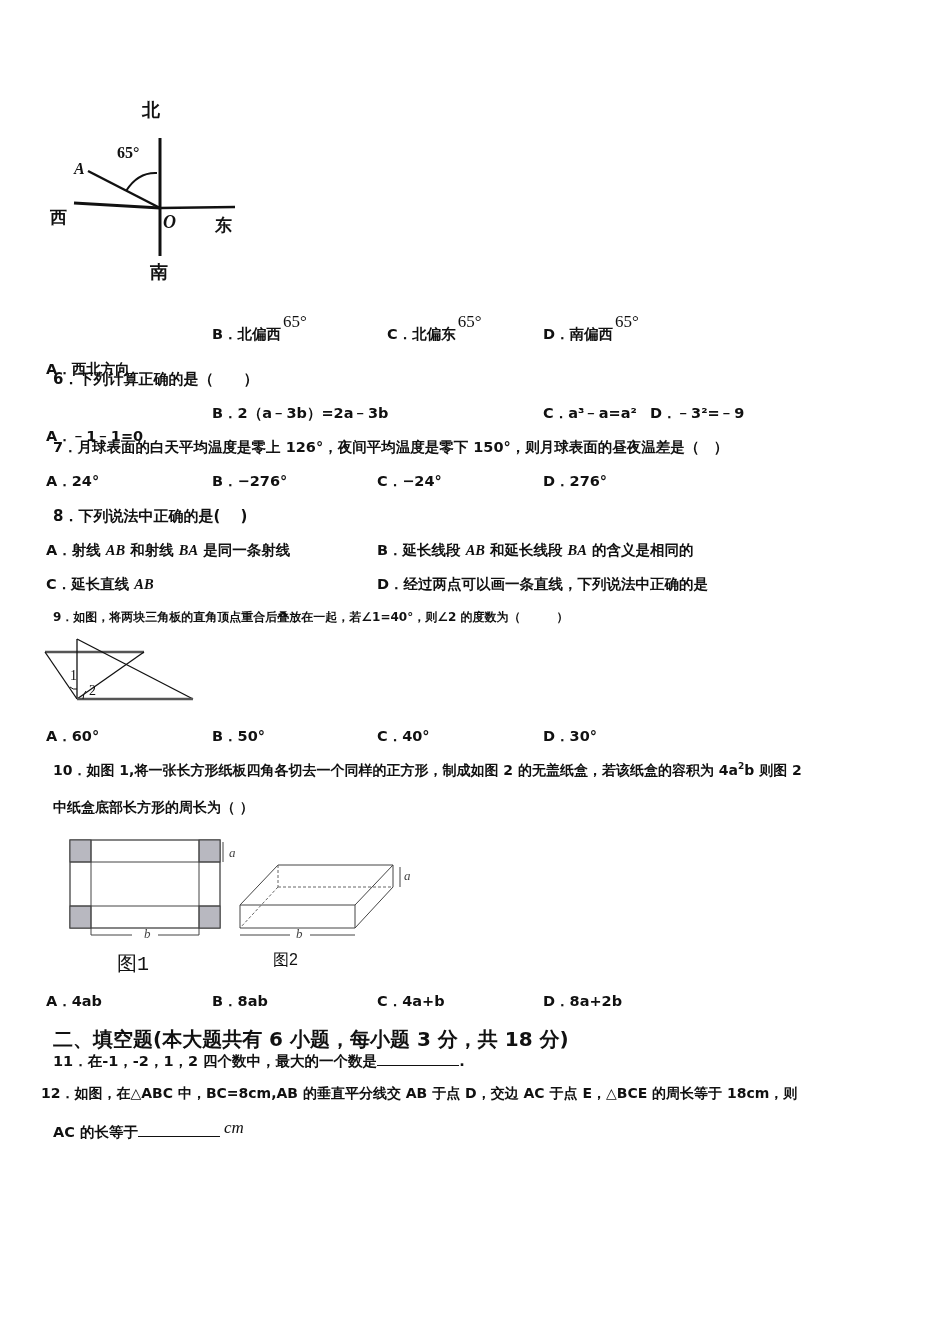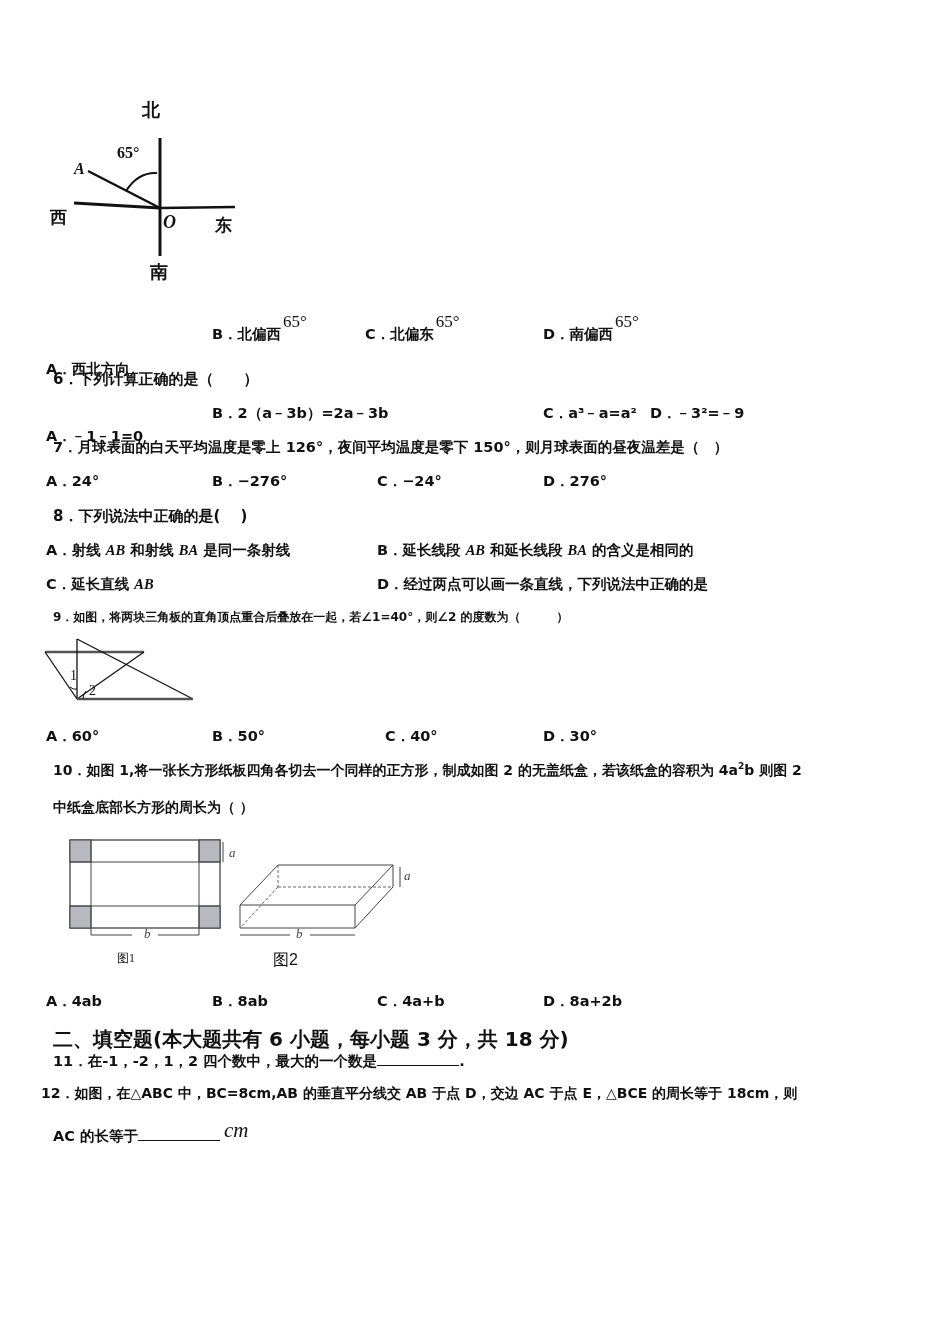--- a/index.html
+++ b/index.html
@@ -5,21 +5,21 @@
   html, body { margin:0; padding:0; background:#ffffff; }
   body { width:950px; height:1344px; position:relative; overflow:hidden;
          font-family:"DejaVu Serif", serif; color:#111; }
   .abs { position:absolute; white-space:nowrap; }
   .txt { font-size:15px; font-weight:bold; font-family:"DejaVu Sans", sans-serif;margin-left:7px; }
   .opt { font-size:14.5px; font-weight:bold; font-family:"DejaVu Sans", sans-serif; }
   .deg { font-family:"Liberation Serif", serif; font-weight:normal; font-size:17px; position:relative; top:-12px; margin-left:2px; }
   .it { font-style:italic; font-family:"Liberation Serif", serif; }
   sup { font-size:9px; }
   .blank { display:inline-block; border-bottom:1.5px solid #111; width:82px; height:14px; vertical-align:baseline; }
-  .cm { font-style:italic; font-weight:normal; font-family:"Liberation Serif", serif; font-size:21px; }
+  .cm { font-style:italic; font-weight:normal; font-family:"Liberation Serif", serif; font-size:17px; }
   svg { position:absolute; }
 </style>
 </head>
 <body>
 
 <div>
   <svg style="left:40px;top:90px;" width="220" height="200">
     <line x1="120" y1="48" x2="120" y2="166" stroke="#111" stroke-width="3"></line>
     <line x1="34" y1="113" x2="120" y2="118" stroke="#111" stroke-width="3"></line>
     <line x1="120" y1="118" x2="195" y2="117" stroke="#111" stroke-width="2.5"></line>
@@ -31,21 +31,21 @@
   <span class="abs it" style="left:74px;top:160px;font-size:16px;font-weight:bold;">A</span>
   <span class="abs" style="left:50px;top:206px;font-size:17px;font-weight:bold;">西</span>
   <span class="abs it" style="left:163px;top:212px;font-size:18px;font-weight:bold;">O</span>
   <span class="abs" style="left:215px;top:214px;font-size:17px;font-weight:bold;">东</span>
   <span class="abs" style="left:150px;top:260px;font-size:18px;font-weight:bold;">南</span>
 </div>
 
 <div>
   <span class="abs opt" style="left:46px;top:324px;margin-top:36px;"><span>A．</span><span>西北方向</span></span>
   <span class="abs opt" style="left:212px;top:324px;"><span>B．</span><span>北偏西</span><span class="deg">65°</span></span>
-  <span class="abs opt" style="left:365px;top:324px;text-align:center;"><span>C．</span><span>北偏东</span><span class="deg">65°</span></span>
+  <span class="abs opt" style="left:387px;top:324px;text-align:center;"><span>C．</span><span>北偏东</span><span class="deg">65°</span></span>
   <span class="abs opt" style="left:543px;top:324px;"><span>D．</span><span>南偏西</span><span class="deg">65°</span></span>
 </div>
 
 <div class="abs txt" style="left:46px;top:370px;">6．下列计算正确的是（　　）</div>
 <div>
   <span class="abs opt" style="left:46px;top:427px;text-align:center;"><span>A．</span><span>﹣1﹣1=0</span></span>
   <span class="abs opt" style="left:212px;top:404px;"><span>B．</span><span>2（a﹣3b）=2a﹣3b</span></span>
   <span class="abs opt" style="left:543px;top:404px;"><span>C．</span><span>a³﹣a=a²</span></span>
   <span class="abs opt" style="left:650px;top:404px;"><span>D．</span><span>﹣3²=﹣9</span></span>
 </div>
@@ -75,21 +75,21 @@
   <line x1="37" y1="9" x2="153" y2="69" stroke="#111" stroke-width="1.3"></line>
   <line x1="37" y1="69" x2="153" y2="69" stroke="#555" stroke-width="2.5"></line>
   <path d="M30,57 Q33,60 37,59" fill="none" stroke="#111" stroke-width="1"></path>
   <path d="M43,69 Q43,64 46,61" fill="none" stroke="#111" stroke-width="1"></path>
 </svg>
 <span class="abs" style="left:70px;top:668px;font-size:14px;font-family:'Liberation Serif',serif;">1</span>
 <span class="abs" style="left:89px;top:683px;font-size:14px;font-family:'Liberation Serif',serif;">2</span>
 <div>
   <span class="abs opt" style="left:46px;top:727px;"><span>A．</span><span>60°</span></span>
   <span class="abs opt" style="left:212px;top:727px;"><span>B．</span><span>50°</span></span>
-  <span class="abs opt" style="left:377px;top:727px;margin-left:8px;"><span>C．</span><span>40°</span></span>
+  <span class="abs opt" style="left:377px;top:727px;"><span>C．</span><span>40°</span></span>
   <span class="abs opt" style="left:543px;top:727px;"><span>D．</span><span>30°</span></span>
 </div>
 
 <div class="abs txt" style="left:46px;top:761px;font-size:14px;"><span>10．如图 1,将一张长方形纸板四角各切去一个同样的正方形，制成如图 2 的无盖纸盒，若该纸盒的容积为 4a</span><sup>2</sup><span>b 则图 2</span></div>
 <div class="abs txt" style="left:46px;top:799px;font-size:14px;">中纸盒底部长方形的周长为（ ）</div>
 
 <svg style="left:60px;top:830px;" width="185" height="115">
   <rect x="10" y="10" width="150" height="88" fill="none" stroke="#444" stroke-width="1.3"></rect>
   <rect x="10" y="10" width="21" height="22" fill="#b8b8c0" stroke="#444" stroke-width="1"></rect>
   <rect x="139" y="10" width="21" height="22" fill="#b8b8c0" stroke="#444" stroke-width="1"></rect>
@@ -98,21 +98,21 @@
   <line x1="31" y1="10" x2="31" y2="105" stroke="#444" stroke-width="1"></line>
   <line x1="139" y1="10" x2="139" y2="105" stroke="#444" stroke-width="1"></line>
   <line x1="10" y1="32" x2="160" y2="32" stroke="#444" stroke-width="1"></line>
   <line x1="10" y1="76" x2="160" y2="76" stroke="#444" stroke-width="1"></line>
   <line x1="31" y1="105" x2="72" y2="105" stroke="#444" stroke-width="1"></line>
   <line x1="98" y1="105" x2="139" y2="105" stroke="#444" stroke-width="1"></line>
   <line x1="163" y1="12" x2="163" y2="32" stroke="#444" stroke-width="1"></line>
 </svg>
 <span class="abs it" style="left:229px;top:845px;font-size:13px;color:#444;">a</span>
 <span class="abs it" style="left:144px;top:926px;font-size:13px;color:#444;">b</span>
-<span class="abs" style="left:117px;top:950px;font-size:12px;font-family:Liberation Serif, serif;">图1</span>
+<span class="abs" style="left:117px;top:950px;font-size:20px;font-family:Liberation Mono, monospace;">图1</span>
 
 <svg style="left:230px;top:855px;" width="190" height="90">
   <polyline points="10,50 48,10 163,10 125,50 10,50" fill="none" stroke="#444" stroke-width="1"></polyline>
   <line x1="10" y1="50" x2="10" y2="73" stroke="#444" stroke-width="1"></line>
   <line x1="125" y1="50" x2="125" y2="73" stroke="#444" stroke-width="1"></line>
   <line x1="163" y1="10" x2="163" y2="32" stroke="#444" stroke-width="1"></line>
   <line x1="10" y1="73" x2="125" y2="73" stroke="#444" stroke-width="1"></line>
   <line x1="125" y1="73" x2="163" y2="32" stroke="#444" stroke-width="1"></line>
   <line x1="48" y1="10" x2="48" y2="32" stroke="#666" stroke-width="1" stroke-dasharray="3,2"></line>
   <line x1="48" y1="32" x2="163" y2="32" stroke="#666" stroke-width="1" stroke-dasharray="3,2"></line>

